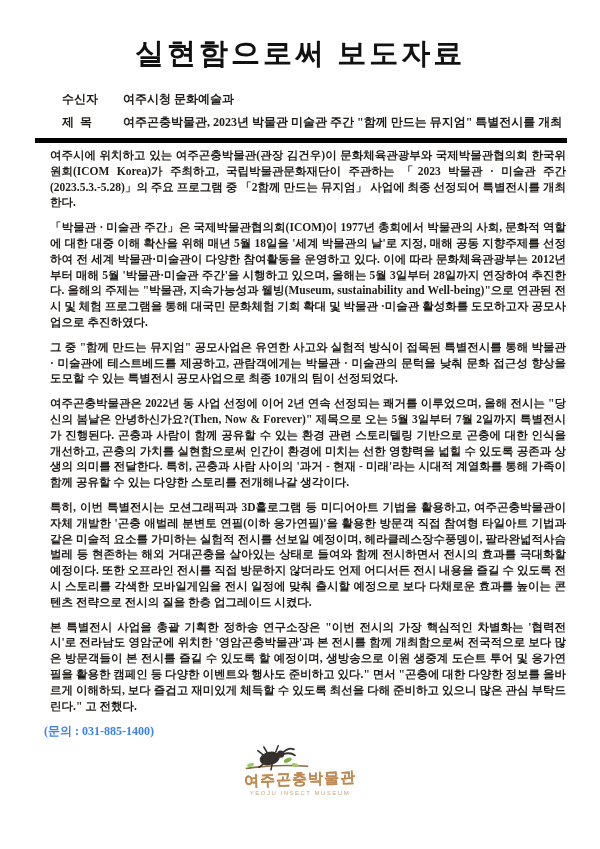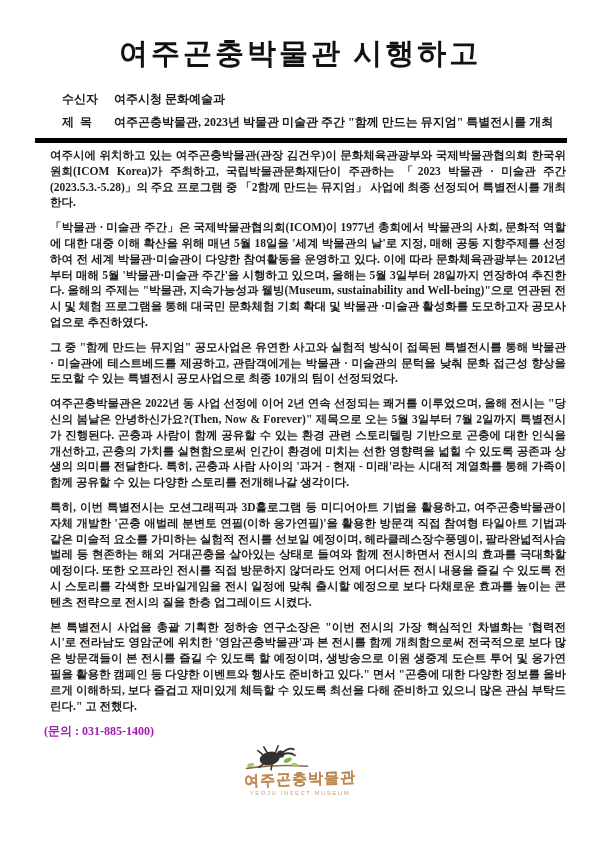--- a/index.html
+++ b/index.html
@@ -8,49 +8,49 @@
     position:relative;overflow:hidden;
     font-family:"Liberation Serif","DejaVu Serif",serif;
     color:#1e1a17;
   }
   .doc-title{
     padding-top:34px;text-align:center;
     font-size:29px;font-weight:700;letter-spacing:3px;
     color:#111;
   }
   .hdr{margin:14px 0 0 62px;font-size:12px;font-weight:700;line-height:23px;}
-  .hdr-row{display:flex;}
+  .hdr-row{display:flex;gap:9px;}
   .hdr-label{width:52px;white-space:pre;flex:0 0 auto;}
   .hdr-value{white-space:pre;}
   .rule{height:5px;background:#000;margin:4px 33px 0 35px;}
   .body-text{margin:5px 34px 0 38px;font-size:11.5px;font-weight:600;
     line-height:15.8px;text-align:justify;color:#211c18;}
   .body-text p{margin:0 0 9px 12px;}
-  .contact{margin:4px 34px 0 44px;font-size:12px;font-weight:700;color:#a21caf;}
+  .contact{margin:4px 34px 0 44px;font-size:12px;font-weight:700;color:#3b82f6;}
   .logo{
     width:130px;margin:2px auto 0 auto;text-align:center;position:relative;
   }
   .logo-beetle{display:block;margin:0 auto -6px 6px;}
   .logo-kr{
     font-family:"Liberation Sans","DejaVu Sans",sans-serif;
     font-size:15px;font-weight:800;color:#bf8a52;letter-spacing:1px;
     transform:rotate(-2deg);display:inline-block;
     text-shadow:0 0 0.4px #bf8a52;
   }
   .logo-en{
     font-family:"Liberation Sans","DejaVu Sans",sans-serif;
     font-size:6px;color:#c9a582;letter-spacing:1.5px;margin-top:1px;
   }
 </style>
 </head>
 <body>
 
 <div class="page">
 
-  <div class="doc-title">여주곤충박물관 시행하고</div>
+  <div class="doc-title">실현함으로써 보도자료</div>
 
   <div class="hdr">
     <div class="hdr-row">
       <span class="hdr-label">수신자</span>
       <span class="hdr-value">여주시청 문화예술과</span>
     </div>
     <div class="hdr-row">
       <span class="hdr-label">제  목</span>
       <span class="hdr-value">여주곤충박물관, 2023년 박물관 미술관 주간 "함께 만드는 뮤지엄" 특별전시를 개최</span>
     </div>

